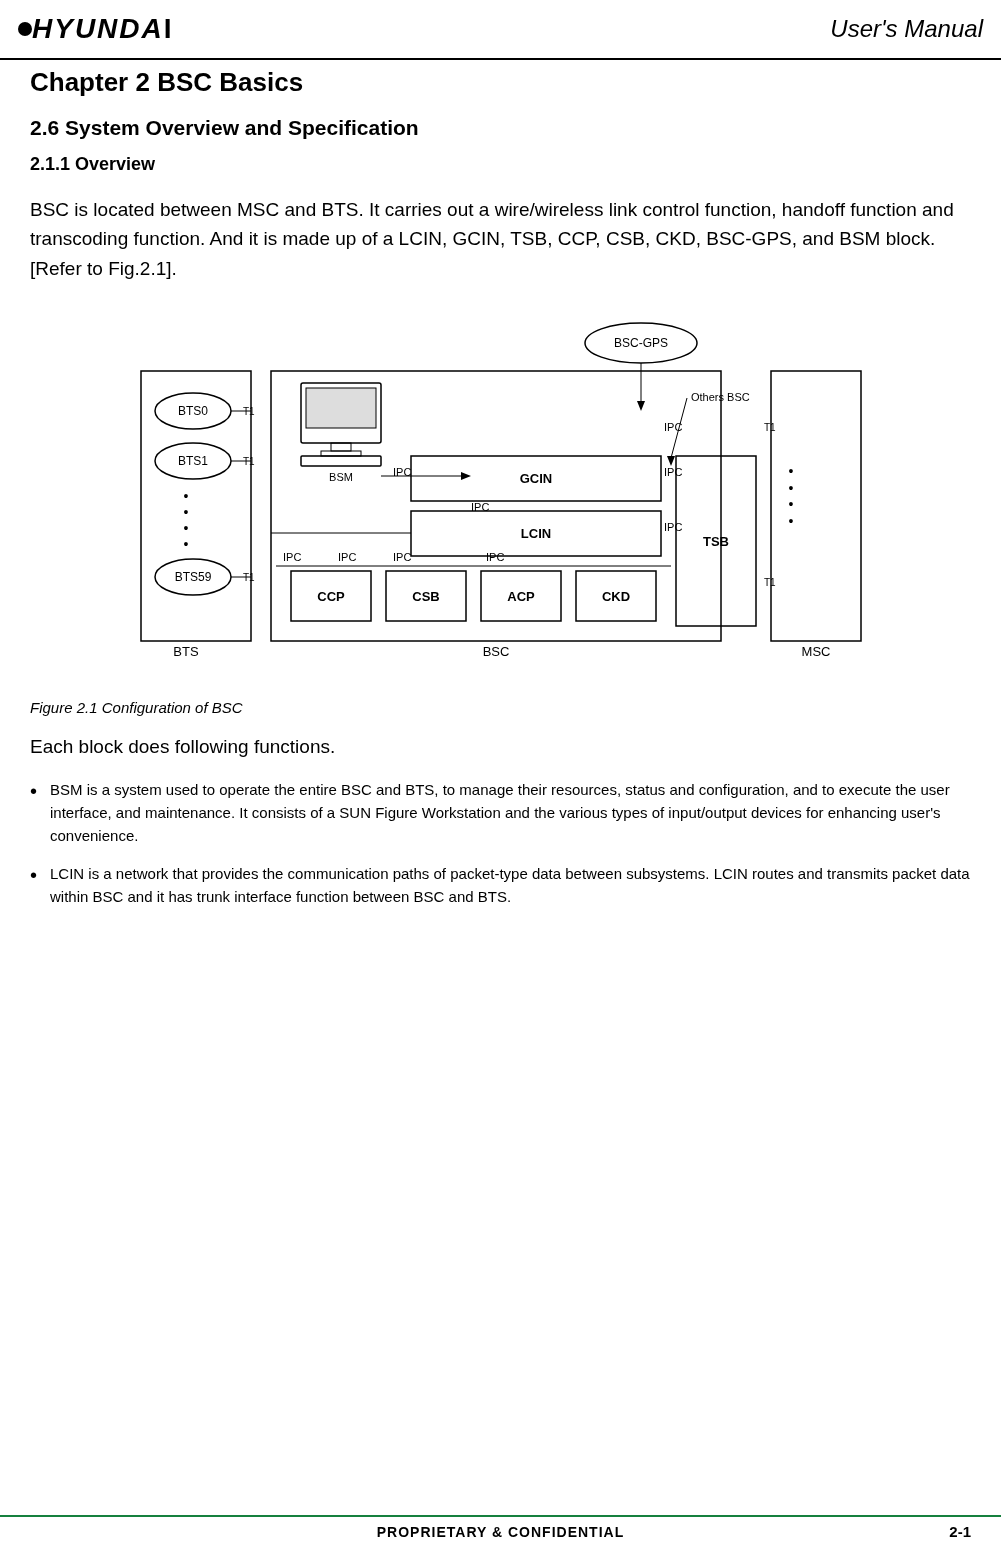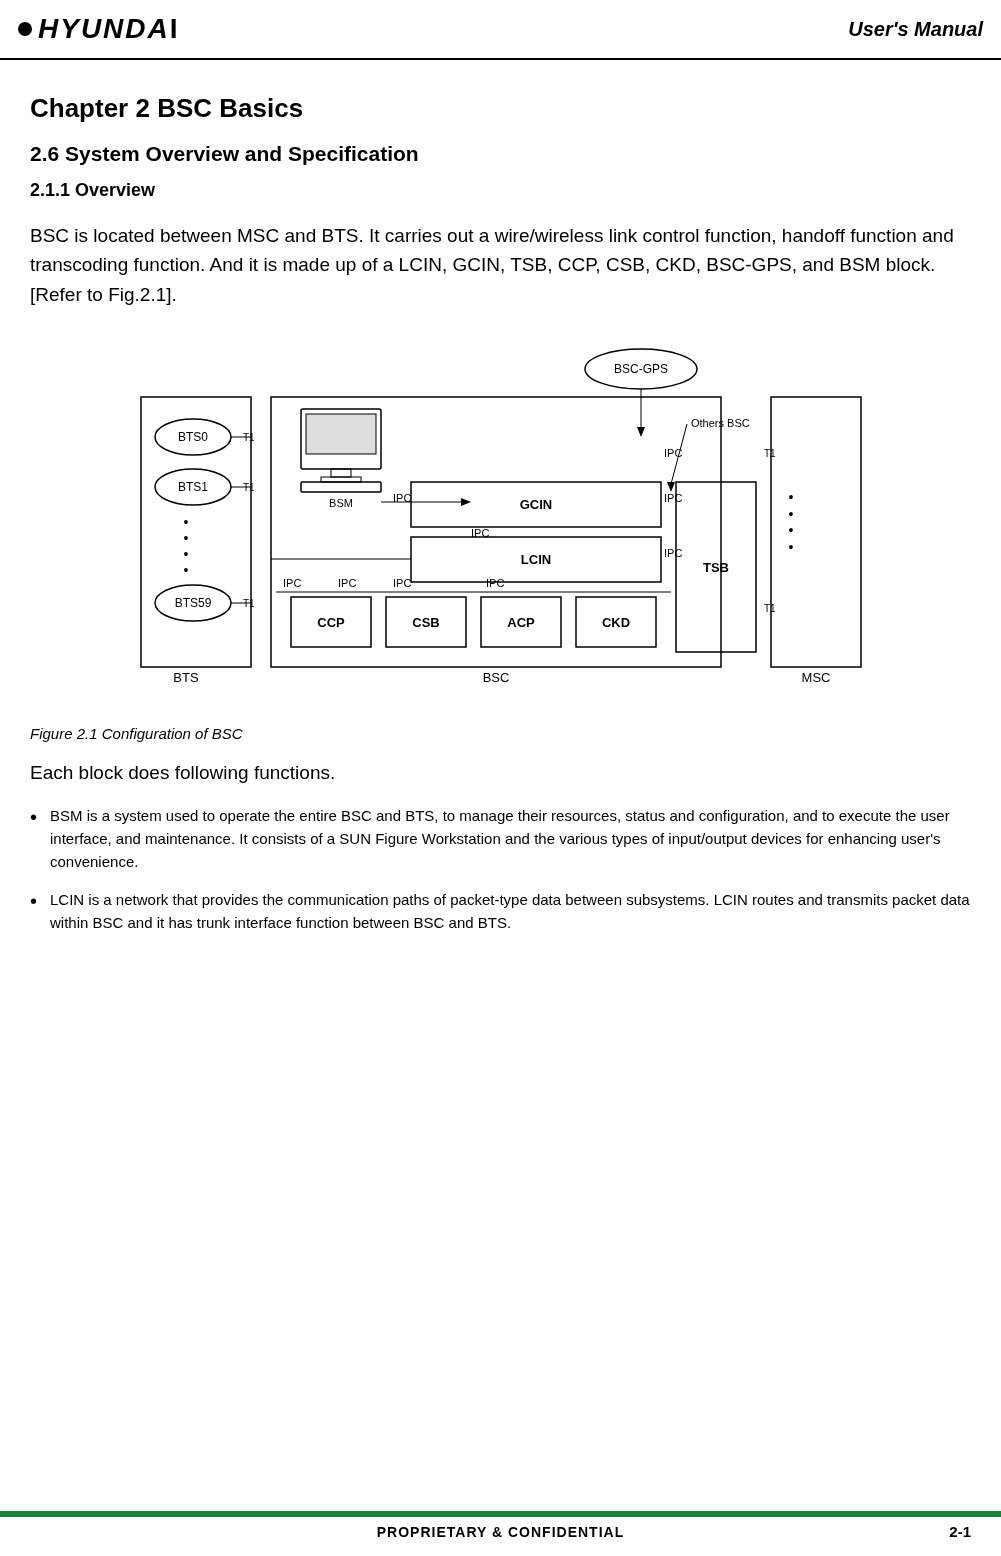--- a/index.html
+++ b/index.html
@@ -18,45 +18,44 @@
       display: flex;
       align-items: center;
       justify-content: space-between;
       border-bottom: 2px solid #000;
       padding: 8px 18px 8px 18px;
       height: 60px;
     }
     .logo-area {
       display: flex;
       align-items: center;
-      gap: 6px;
     }
     .logo-dot {
       width: 14px; height: 14px;
       background: #000;
       border-radius: 50%;
       display: inline-block;
     }
     .logo-text {
       font-size: 28px;
       font-weight: 900;
       letter-spacing: 2px;
       font-family: Arial Black, Arial, sans-serif;
       color: #000;
     }
     .logo-text span { font-style: italic; }
     .header-title {
-      font-size: 20px;
-      font-weight: bold;
+      font-size: 24px;
+      font-weight: normal;
       font-style: italic;
     }
 
     
     .content {
-      padding: 29px 30px 30px 30px;
+      padding: 3px 30px 30px 30px;
     }
     .chapter-title {
       font-size: 26px;
       font-weight: bold;
       margin-bottom: 18px;
       margin-top: 4px;
     }
     .section-title {
       font-size: 21px;
       font-weight: bold;
@@ -110,21 +109,21 @@
 
     
     .footer {
       position: absolute;
       bottom: 16px;
       width: 100%;
       display: flex;
       justify-content: space-between;
       align-items: center;
       padding: 0 30px;
-      border-top: 6px solid #15803d;
+      border-top: 2px solid #15803d;
       padding-top: 6px;
     }
     .footer-center {
       text-align: center;
       flex: 1;
       font-size: 14px;
       font-weight: bold;
       letter-spacing: 1px;
     }
     .footer-right {

